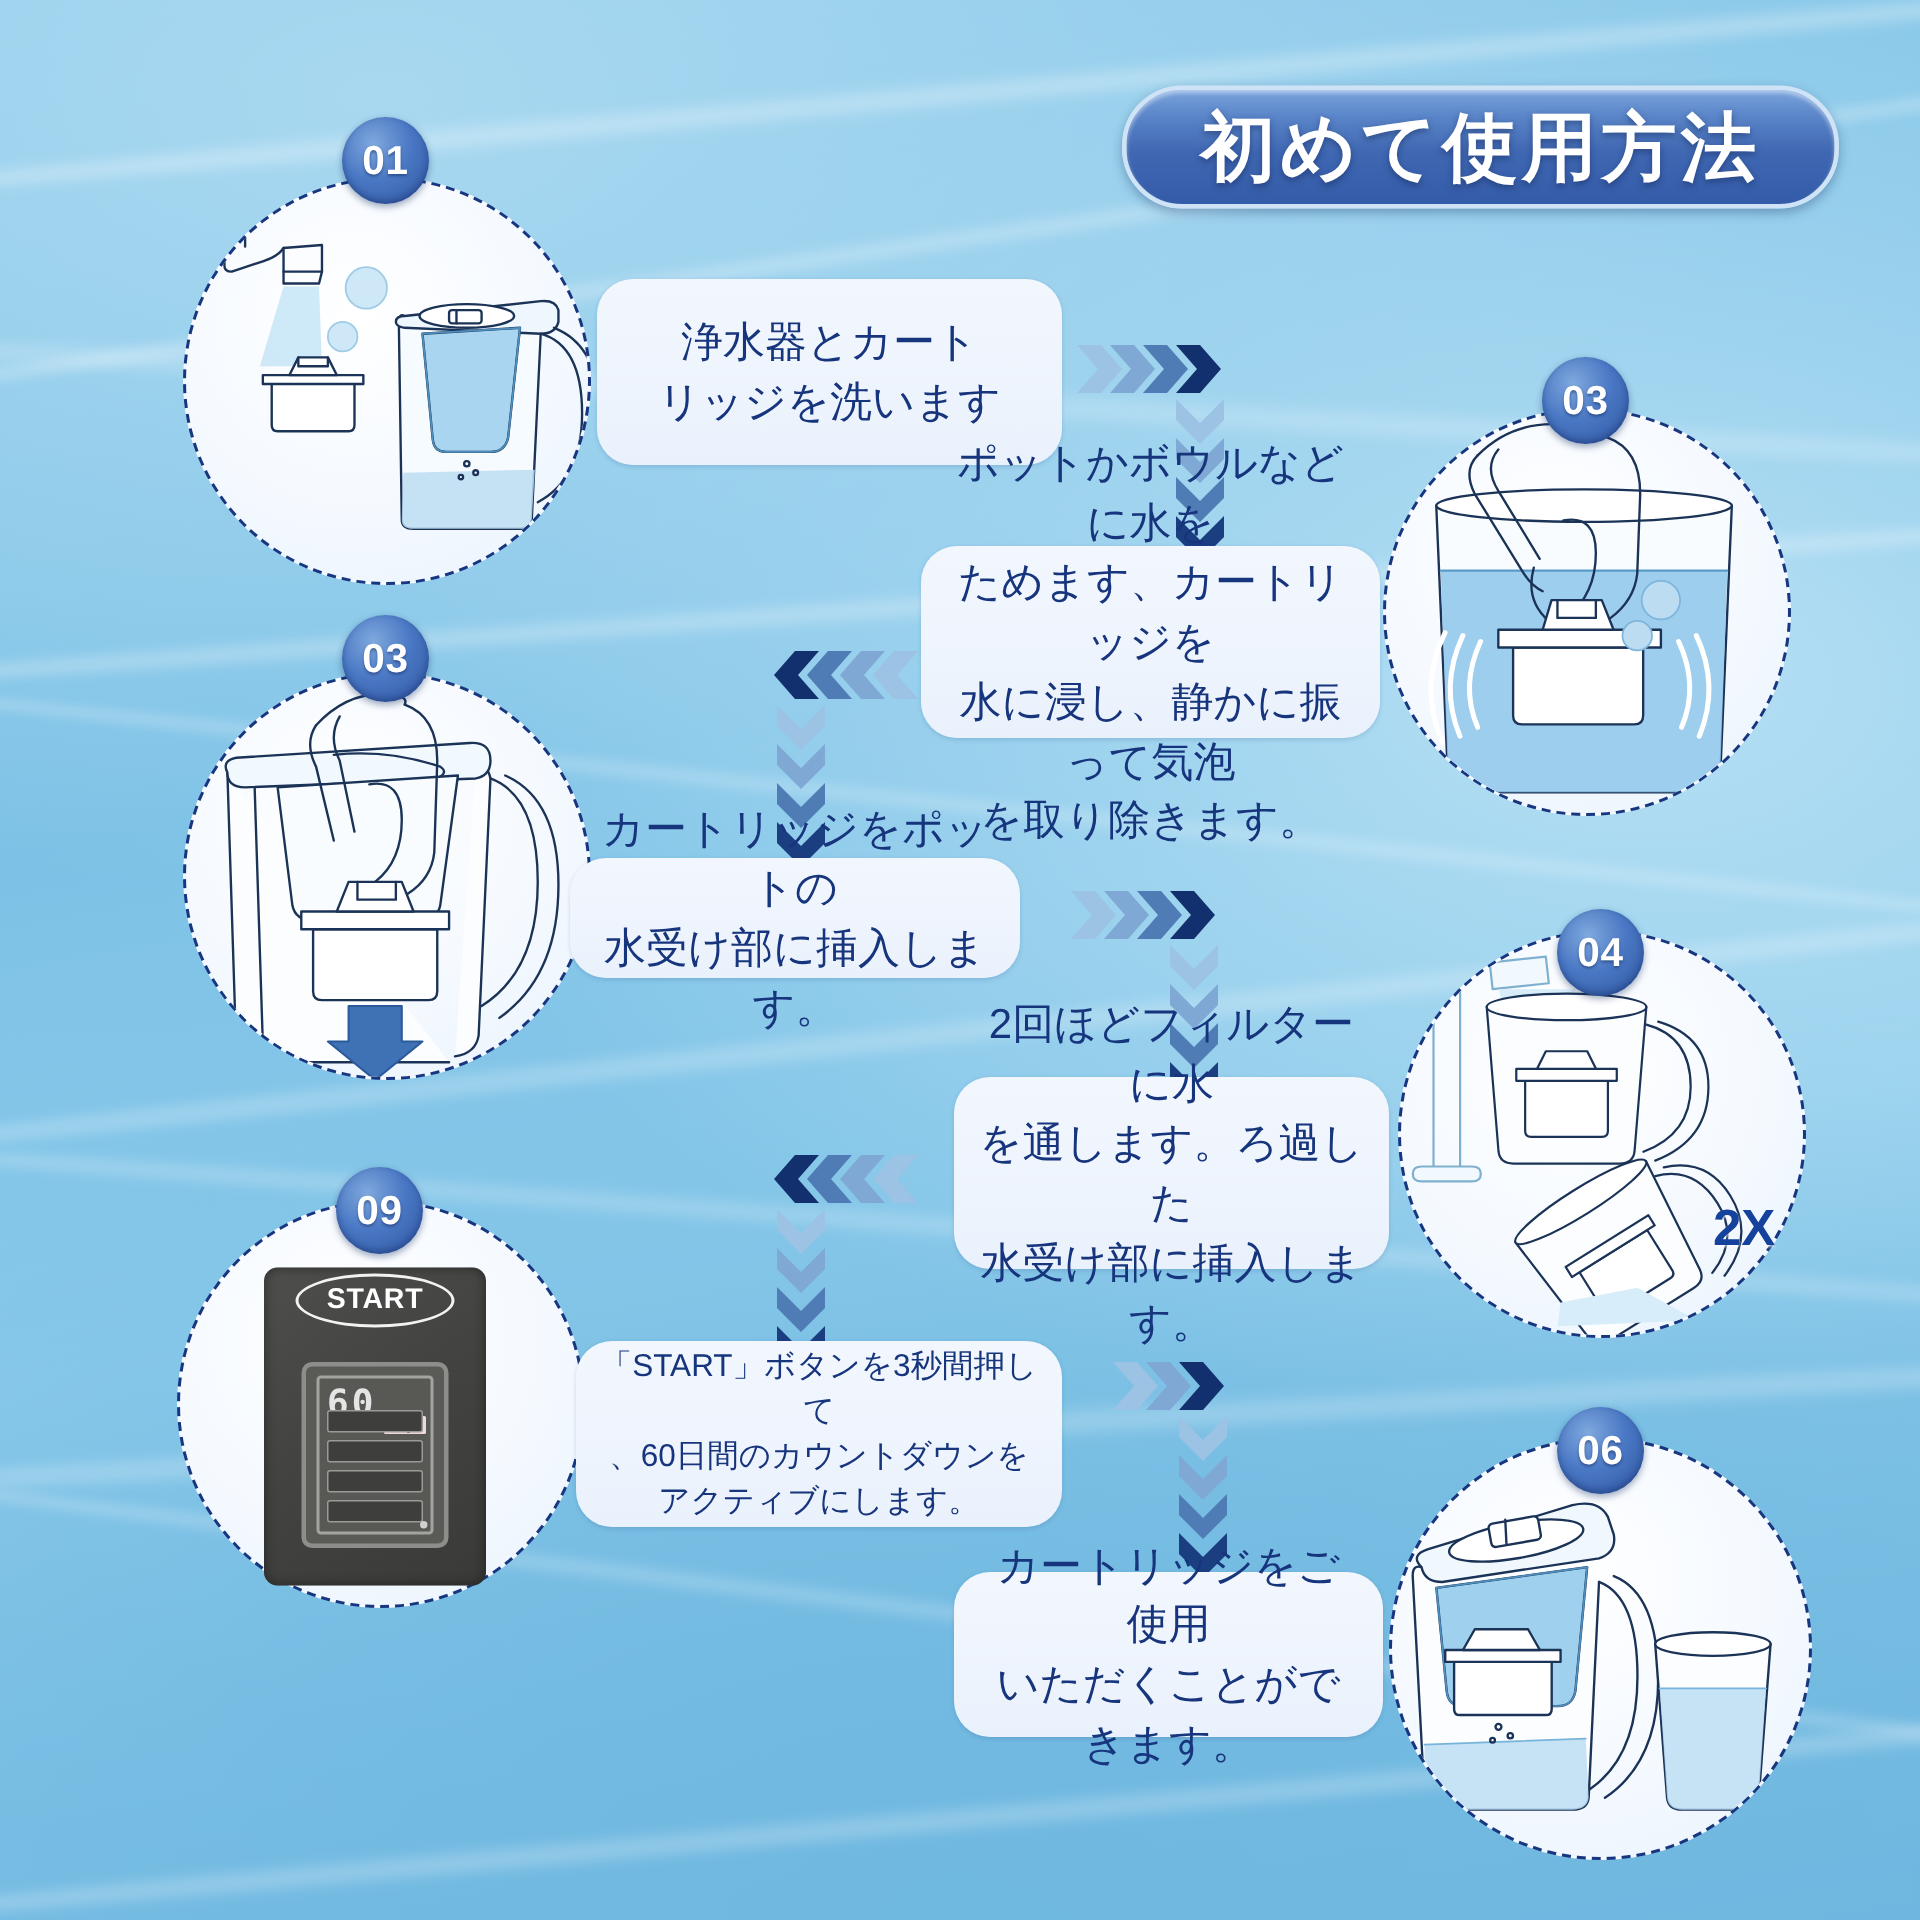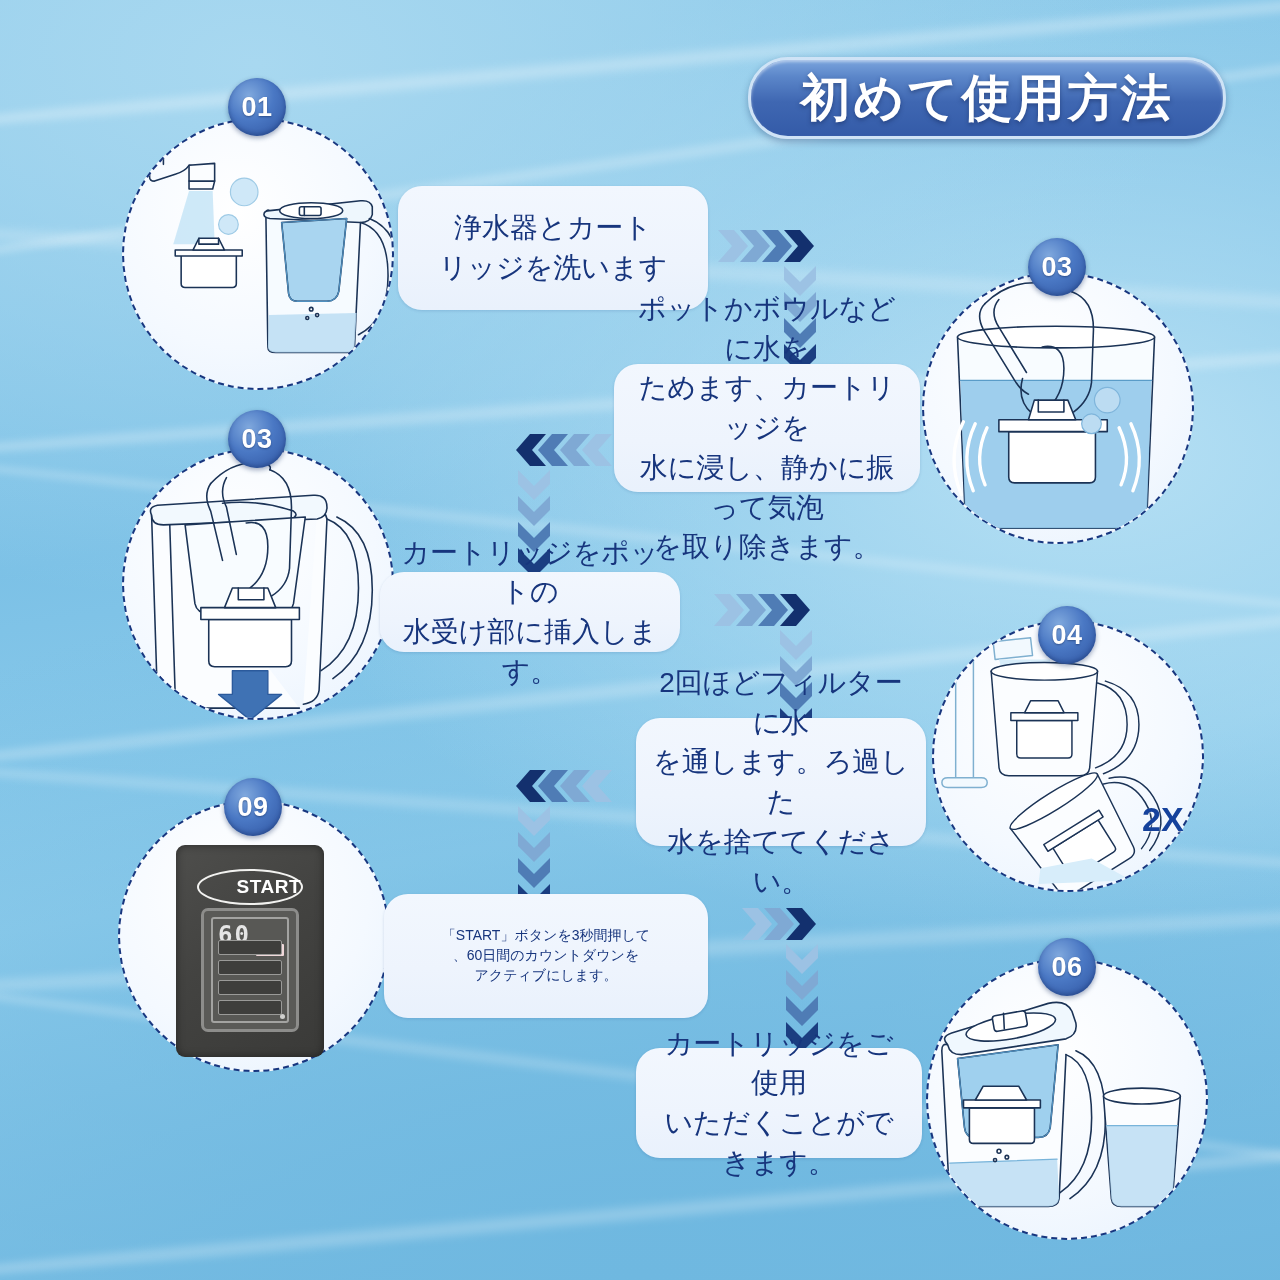--- a/index.html
+++ b/index.html
@@ -107,44 +107,44 @@
     padding: 10px 16px;
   }
   .bubble p {
     margin: 0;
     color: #17357d;
     font-size: 28px;
     line-height: 1.42;
     text-align: center;
     white-space: pre-line;
   }
-  .bubble.small p { font-size: 14px; }
+  .bubble.small p { font-size: 21px; }
 
   
   .chev { position: absolute; }
   .chev svg { display:block; }
 
   
   .device {
     position: absolute;
     left: 176px; top: 845px;
     width: 148px; height: 212px;
     border-radius: 9px;
     background: linear-gradient(145deg, #4e4e4c 0%, #434341 45%, #3a3a38 100%);
     box-shadow: inset 0 0 8px rgba(0,0,0,.45);
     z-index: 4;
   }
   .start-btn {
     position: absolute;
-    left: 50%; top: 24px;
+    left: 50%; top: 4px;
     transform: translateX(-50%);
     width: 102px; height: 32px;
     border-radius: 50%;
     border: 2px solid #f2f2f0;
-    display: flex; align-items: center; justify-content: flex-end;
+    display: flex; align-items: center; justify-content: center;
   }
   .start-btn span {
     color: #ffffff;
     font-size: 19px;
     font-weight: bold;
     letter-spacing: .5px;
   }
   .lcd {
     position: absolute;
     left: 50%; top: 63px;
@@ -439,21 +439,21 @@
       </g>
     </svg>
   </div>
   <div class="badge" style="left:1038px; top:606px;">
     <span>04</span>
   </div>
   <div class="marker-2x">2X</div>
   <div class="bubble" style="left:636px; top:718px; width:290px; height:128px;">
     <p>2回ほどフィルターに水
 を通します。ろ過した
-水を捨ててください。</p>
+水受け部に挿入します。</p>
   </div>
 
   <div class="chev" style="left:516px; top:764px;">
     <svg width="110" height="160" viewBox="0 0 110 160">
       <g>
         <path d="M30 6 L14 6 L0 22 L14 38 L30 38 L16 22 Z" fill="#13306e"></path>
         <path d="M52 6 L36 6 L22 22 L36 38 L52 38 L38 22 Z" fill="#4f7cb5"></path>
         <path d="M74 6 L58 6 L44 22 L58 38 L74 38 L60 22 Z" fill="#7fa9d4"></path>
         <path d="M96 6 L80 6 L66 22 L80 38 L96 38 L82 22 Z" fill="#9cc2e4"></path>
         <path d="M2 42 L2 56 L18 72 L34 56 L34 42 L18 58 Z" fill="#9cc2e4"></path>

